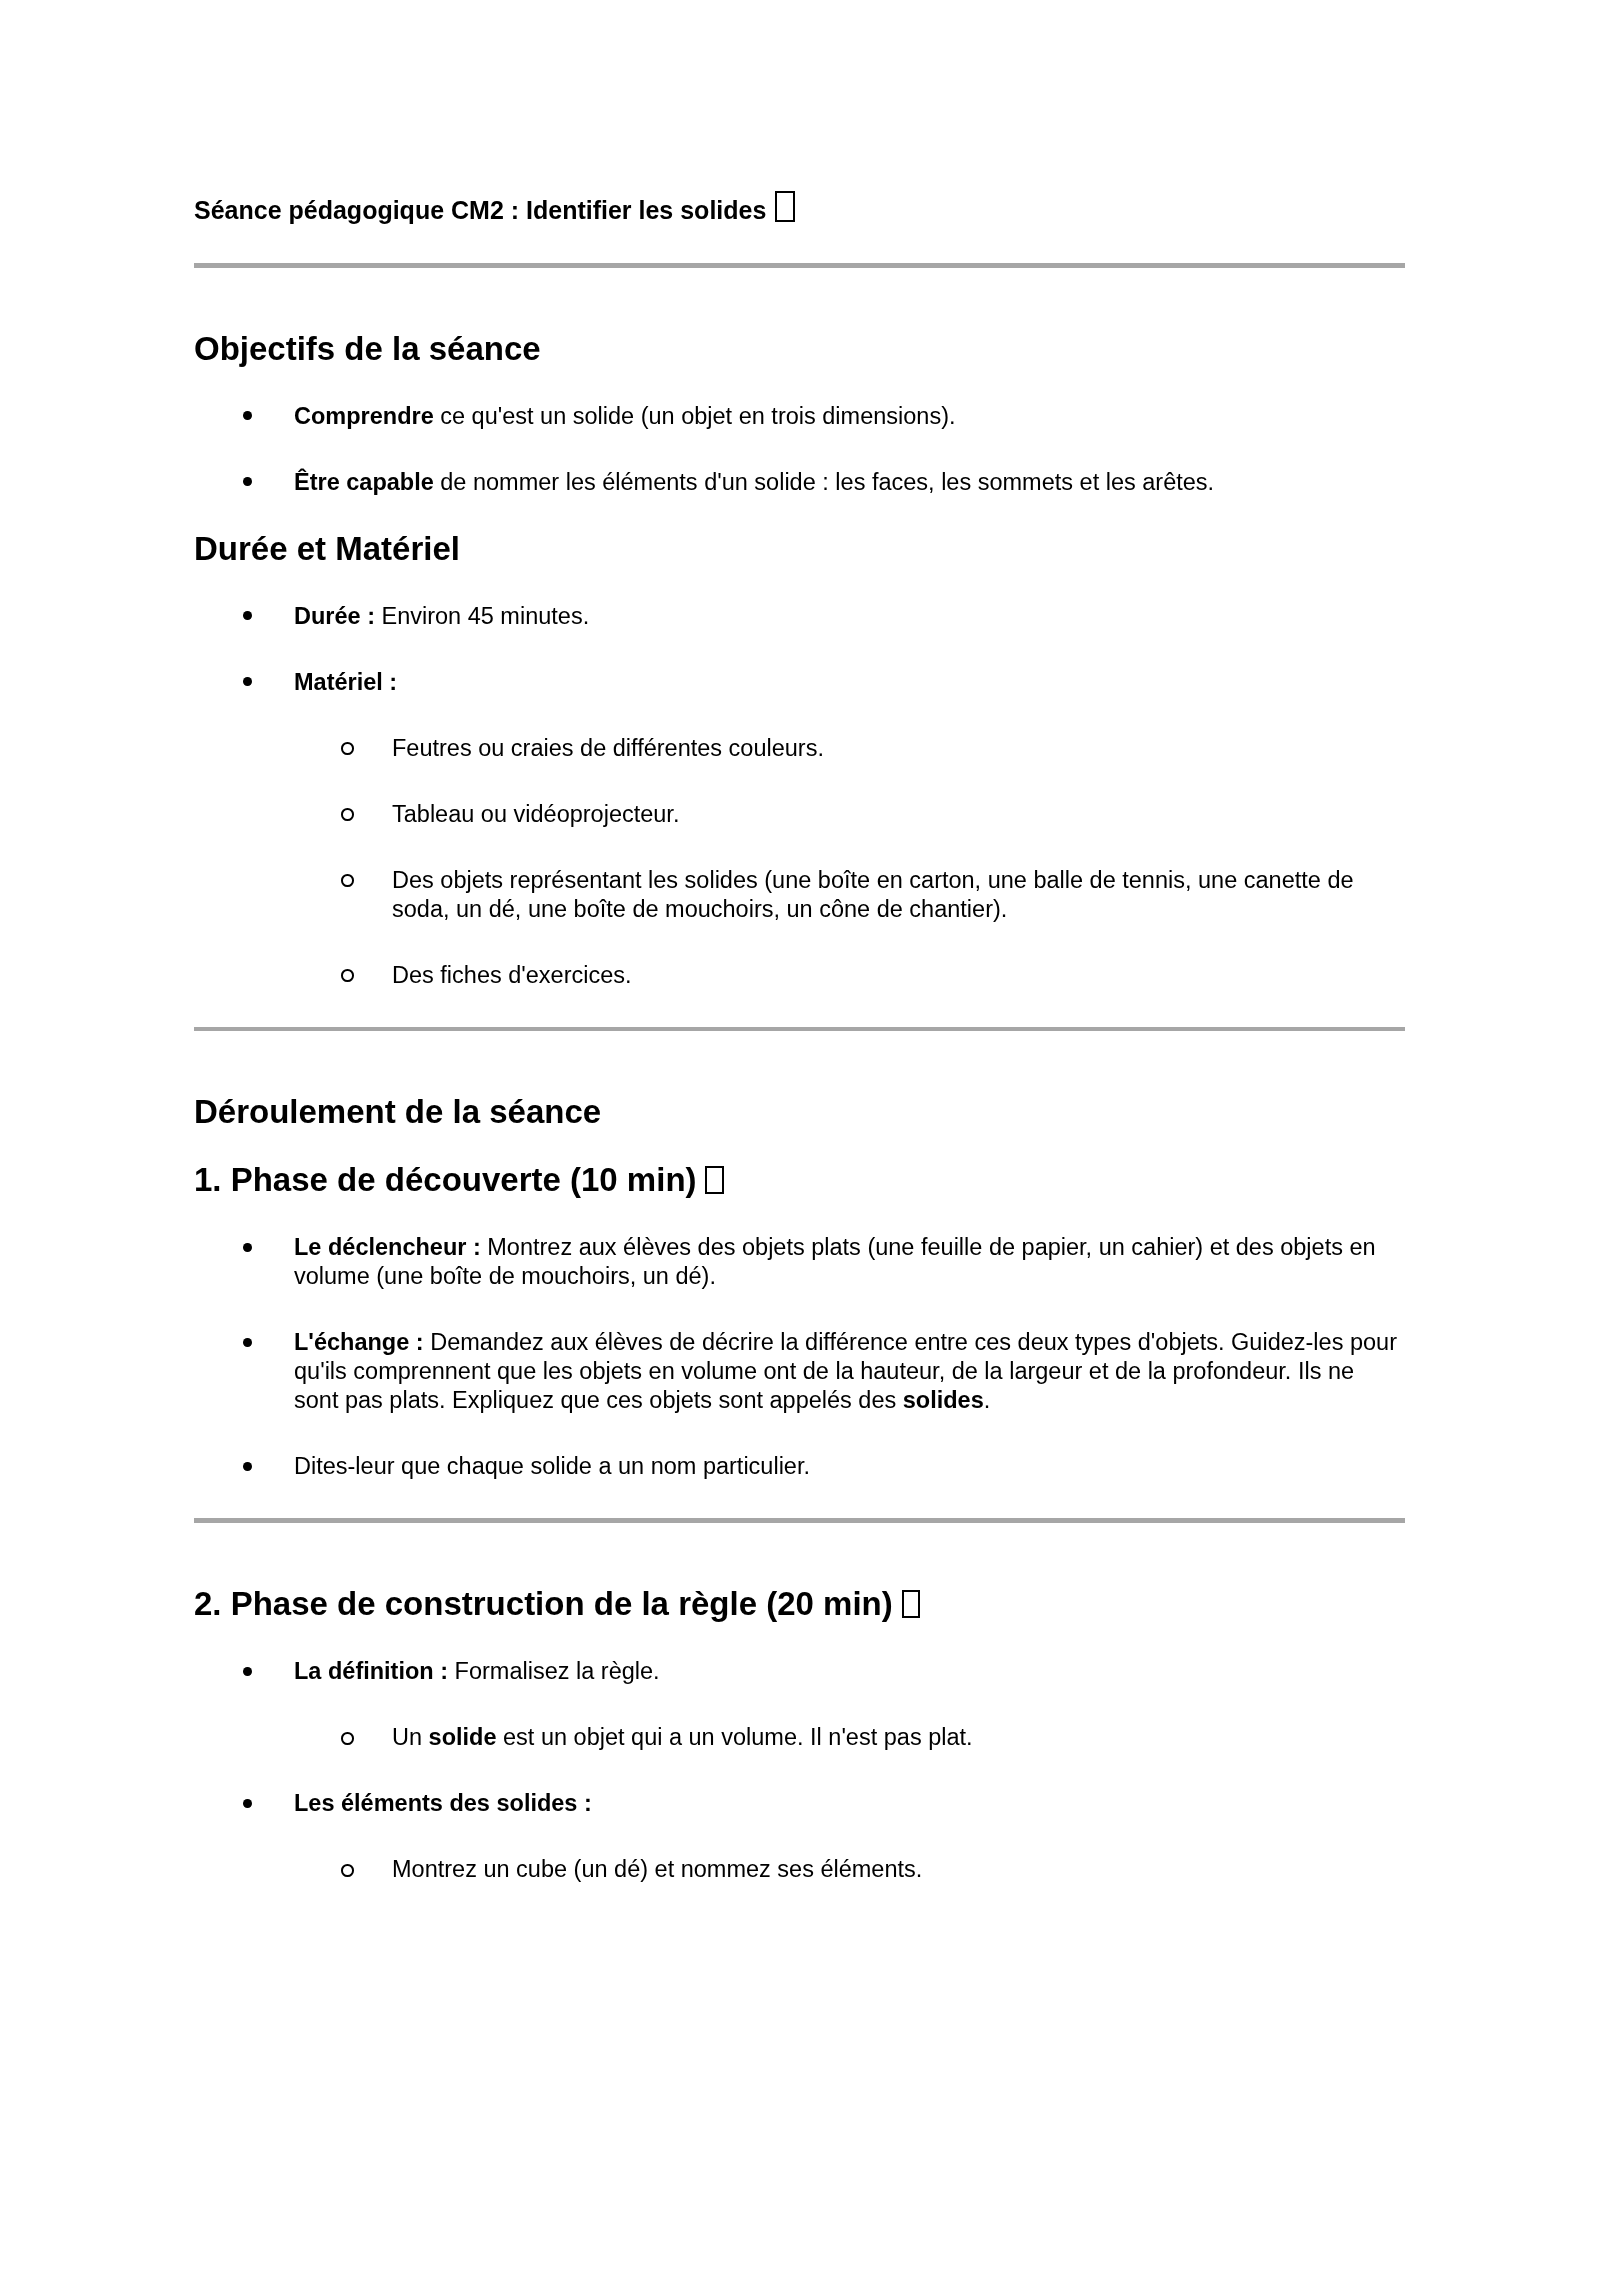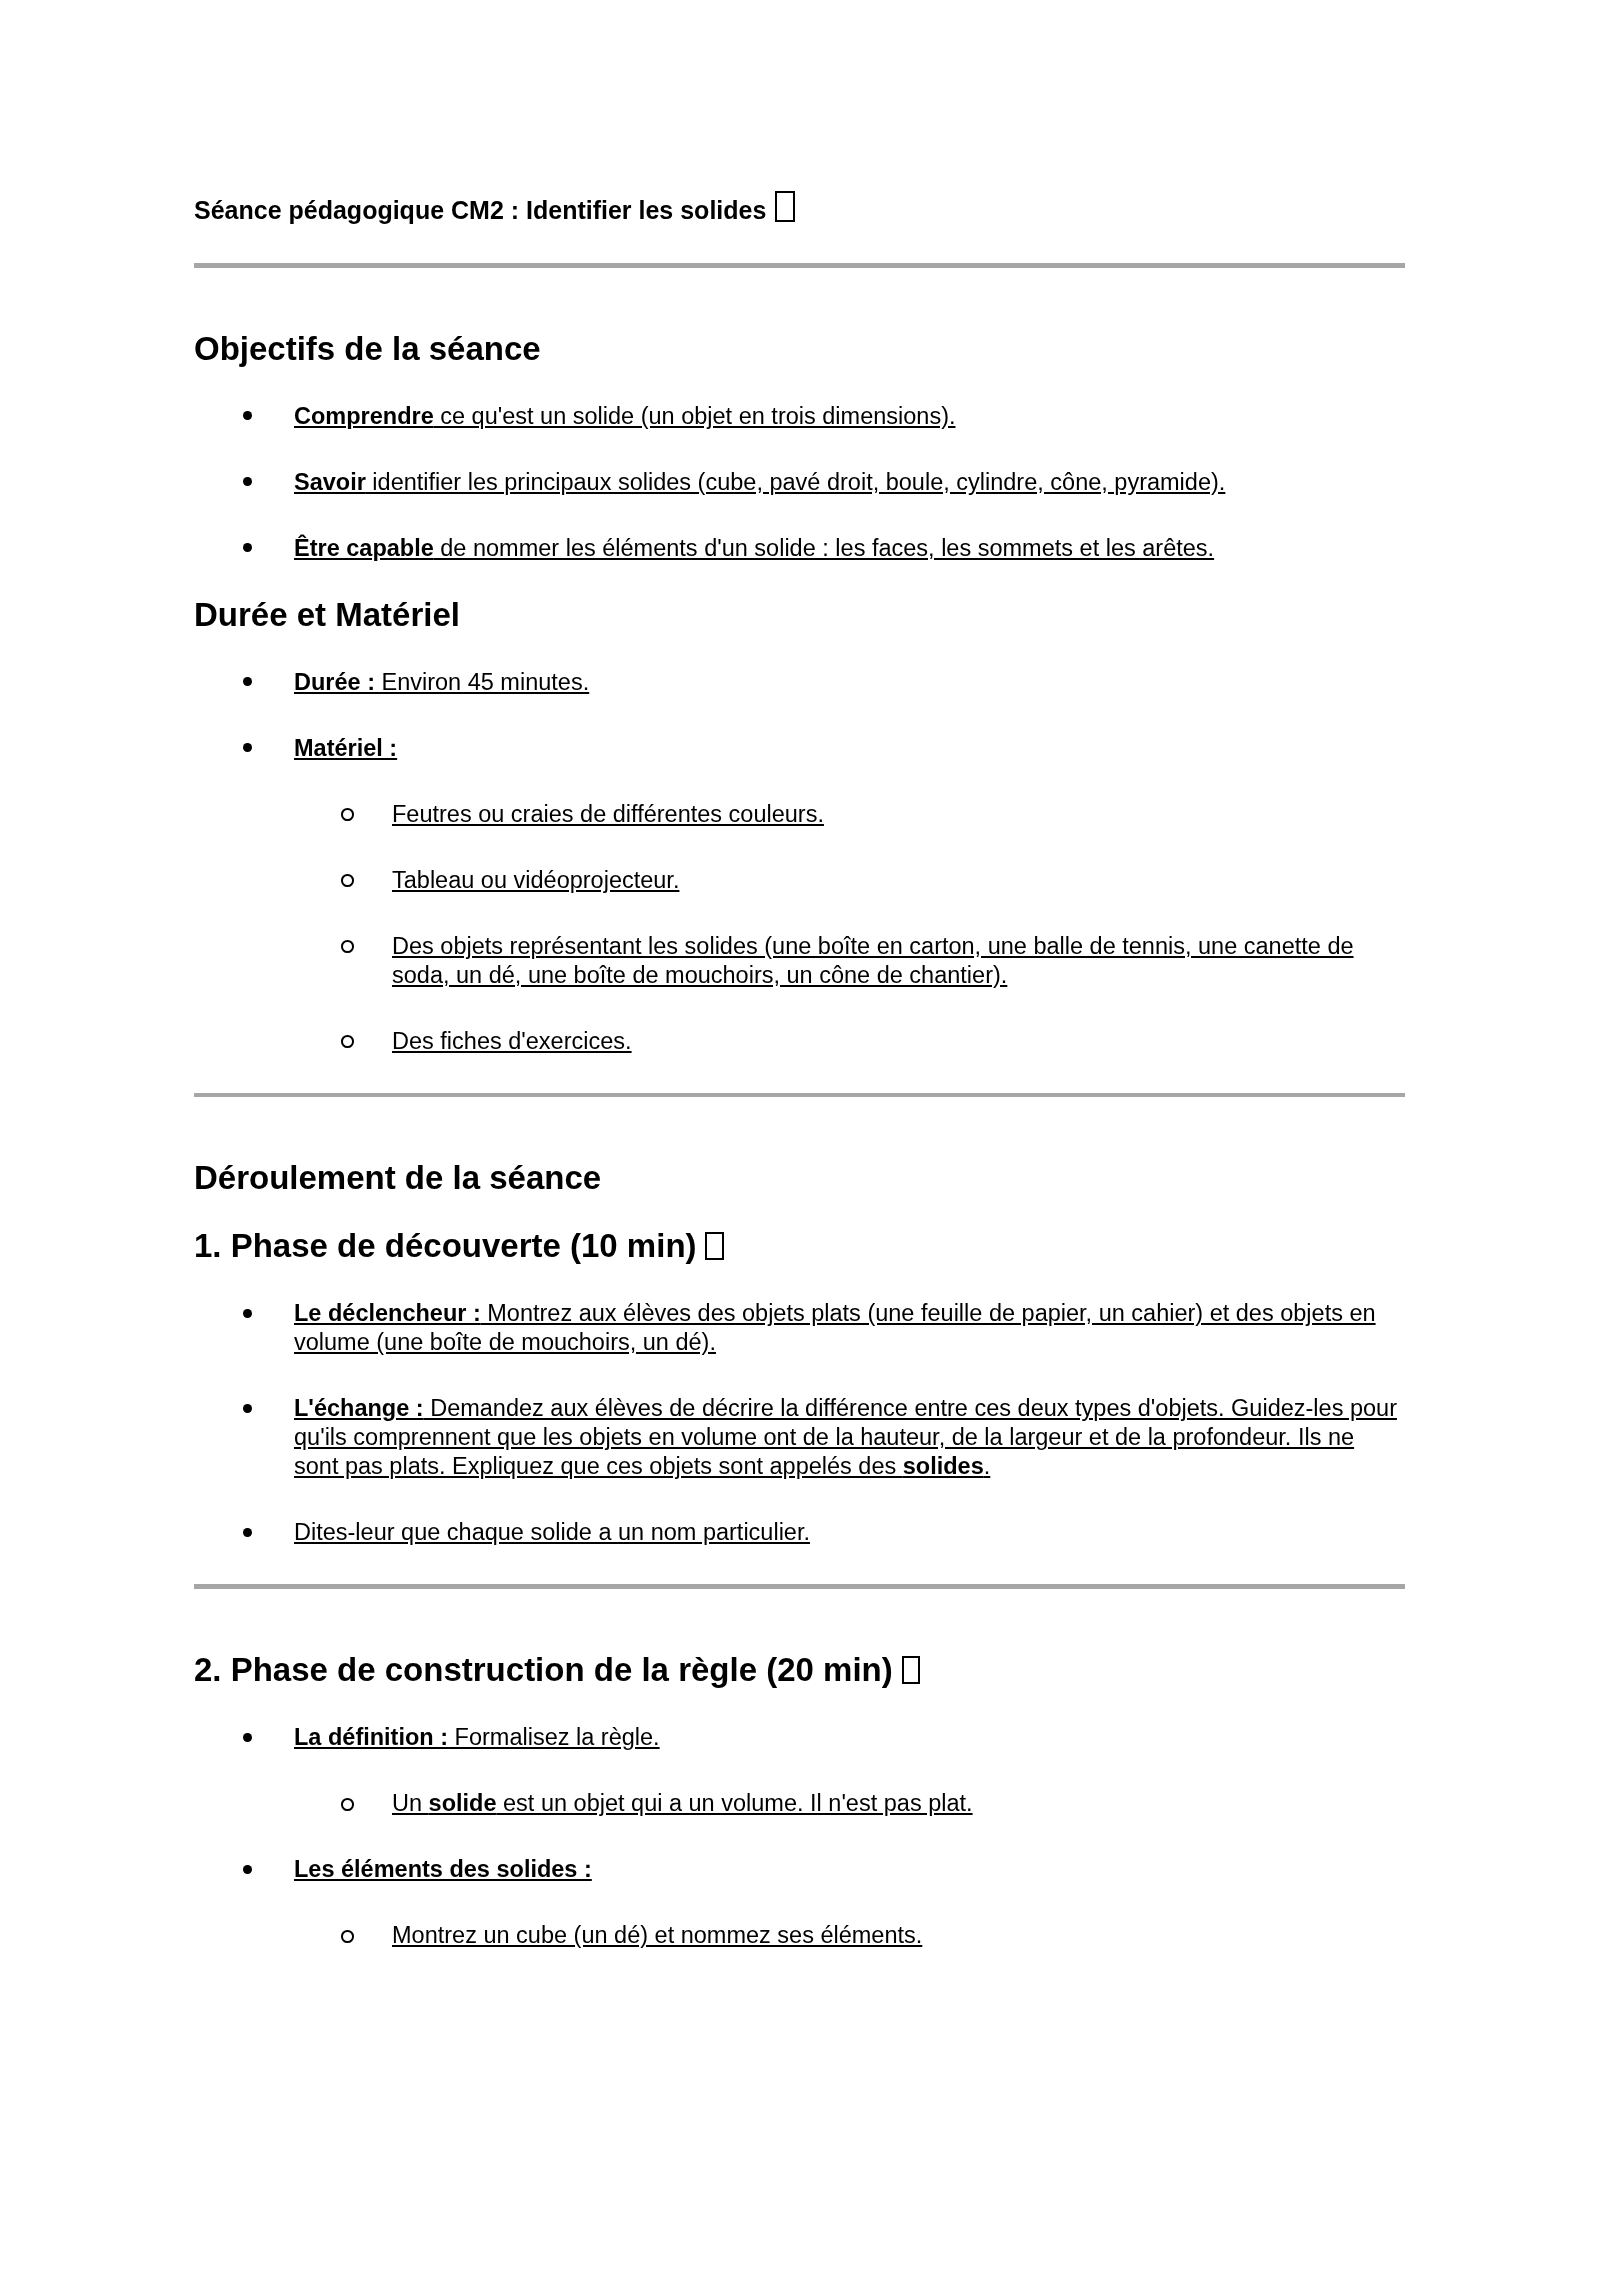--- a/index.html
+++ b/index.html
@@ -21,21 +21,21 @@
     font-size: 33px; line-height: 29px; font-weight: bold;
     margin: 0 0 39px 0;
   }
   .after-rule { margin-top: 66px; }
   hr.rule {
     border: 0; height: 4.9px; background: #a6a6a6;
     margin: 0; width: 100%;
   }
   hr.rule.mid { margin-top: 7.8px; }
   ul { list-style: none; margin: 0; padding: 0; }
-  li { position: relative; margin: 0 0 37px 0; text-decoration: underline; }
+  li { position: relative; margin: 0 0 37px 0; }
   li.li1 { padding-left: 100px; }
   li.li2 { padding-left: 198px; }
   .mk1 {
     position: absolute; left: 49px; top: 9.8px;
     width: 8.8px; height: 8.8px; border-radius: 50%;
     background: #000;
   }
   .mk2 {
     position: absolute; left: 147px; top: 8.8px;
     width: 12.7px; height: 12.7px; border-radius: 50%;
@@ -55,21 +55,20 @@
 <body>
 
 <h1><span>Séance pédagogique CM2 : Identifier les solides</span><span class="tofu tofu-lg"></span></h1>
 
 <hr class="rule">
 
 <h2 class="after-rule">Objectifs de la séance</h2>
 
 <ul>
   <li class="li1"><span class="mk1"></span><span class="b">Comprendre</span><span> ce qu'est un solide (un objet en trois dimensions).</span></li>
-  <li class="li1"><span class="mk1"></span><span class="b">Savoir</span><span> identifier les principaux solides (cube, pavé droit, boule, cylindre, cône, pyramide).</span></li>
   <li class="li1"><span class="mk1"></span><span class="b">Être capable</span><span> de nommer les éléments d'un solide : les faces, les sommets et les arêtes.</span></li>
 </ul>
 
 <h2>Durée et Matériel</h2>
 
 <ul>
   <li class="li1"><span class="mk1"></span><span class="b">Durée :</span><span> Environ 45 minutes.</span></li>
   <li class="li1"><span class="mk1"></span><span class="b">Matériel :</span><span></span></li>
 </ul>
 

